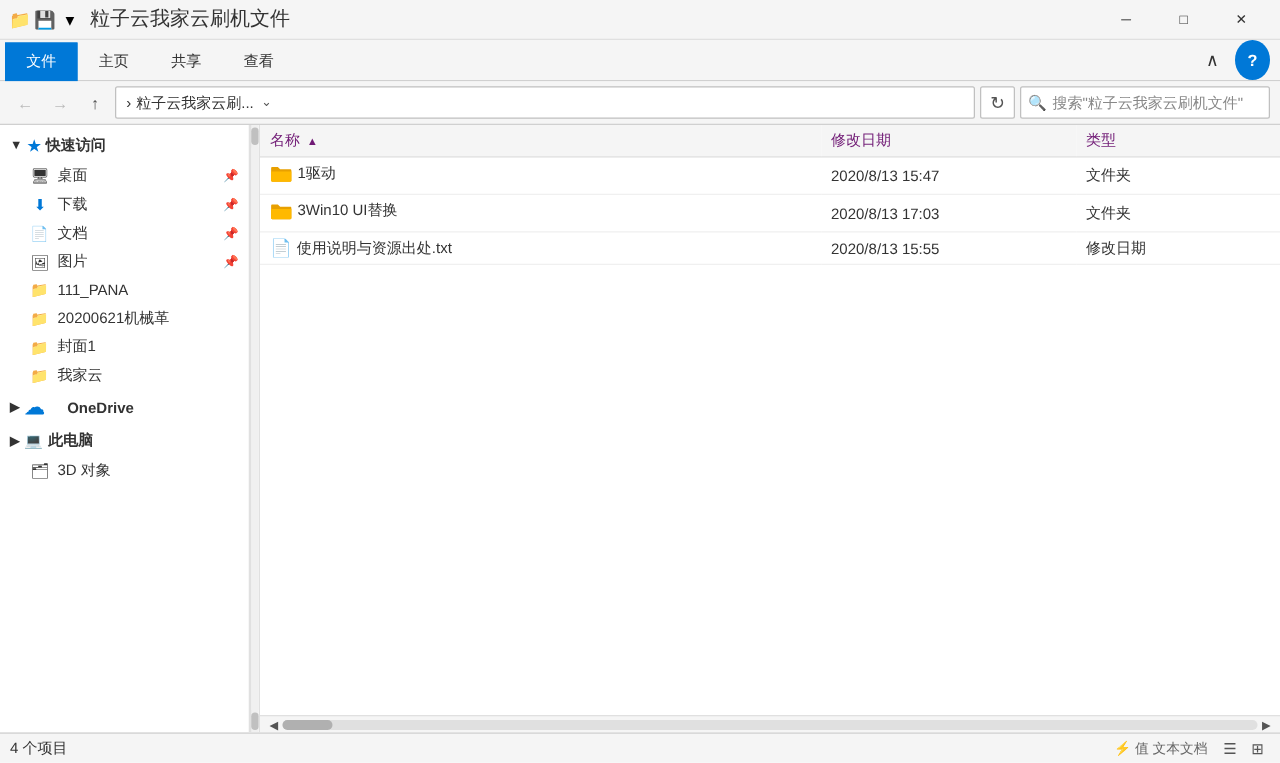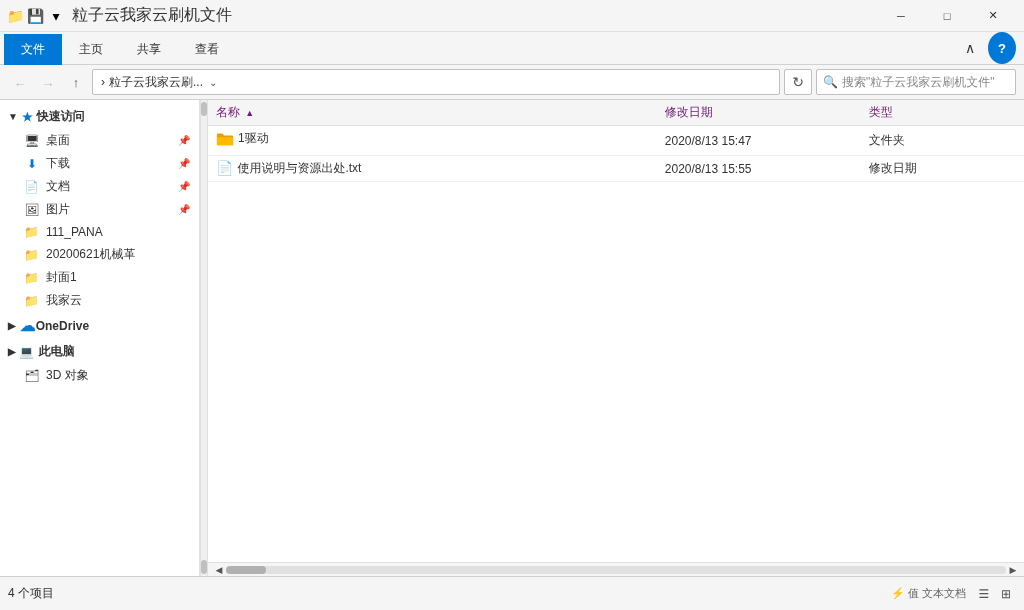--- a/index.html
+++ b/index.html
@@ -251,21 +251,21 @@
       left: 0;
     }
     .hscroll-arrow {
       width: 14px; height: 14px;
       display: flex; align-items: center; justify-content: center;
       font-size: 9px; color: #555; cursor: pointer;
     }
 
     
     .status-bar {
-      height: 34px;
+      height: 24px;
       background: #f5f5f5;
       border-top: 1px solid #d0d0d0;
       display: flex;
       align-items: center;
       padding: 0 8px;
       font-size: 12px;
       color: #333;
       justify-content: space-between;
     }
     .status-right {
@@ -405,21 +405,21 @@
       </div>
 
       <div class="sidebar-item">
         <span class="sidebar-item-icon folder-yellow">📁</span>
         <span>我家云</span>
       </div>
 
       <div class="sidebar-section-header">
         <span style="font-size:10px;margin-right:4px;">▶</span>
         <span class="onedrive-icon">☁</span>
-        <span style="margin-left:0;">OneDrive</span>
+        <span style="margin-left:18px;">OneDrive</span>
       </div>
 
       <div class="sidebar-section-header">
         <span style="font-size:10px;margin-right:4px;">▶</span>
         <span>💻</span>
         <span style="margin-left:4px;">此电脑</span>
       </div>
 
       <div class="sidebar-item" style="padding-left:24px;">
         <span class="sidebar-item-icon">🗂</span>
@@ -457,20 +457,33 @@
     </svg></span>
           <span>1驱动</span>
         </div>
       </td>
       <td>2020/8/13 15:47</td>
       <td>文件夹</td>
     </tr>
             <tr class="file-row">
       <td>
         <div class="file-name-cell">
+          <span><svg class="folder-icon-svg" viewBox="0 0 20 16" fill="none" xmlns="http://www.w3.org/2000/svg">
+      <path d="M1 3C1 2.44772 1.44772 2 2 2H7L9 4H18C18.5523 4 19 4.44772 19 5V14C19 14.5523 18.5523 15 18 15H2C1.44772 15 1 14.5523 1 14V3Z" fill="#E8A000"></path>
+      <path d="M1 6H19V14C19 14.5523 18.5523 15 18 15H2C1.44772 15 1 14.5523 1 14V6Z" fill="#FFB900"></path>
+    </svg></span>
+          <span>3Win10 UI替换</span>
+        </div>
+      </td>
+      <td>2020/8/13 17:03</td>
+      <td>文件夹</td>
+    </tr>
+            <tr class="file-row">
+      <td>
+        <div class="file-name-cell">
           <span style="font-size:14px;">📄</span>
           <span>使用说明与资源出处.txt</span>
         </div>
       </td>
       <td>2020/8/13 15:55</td>
       <td>修改日期</td>
     </tr>
           </tbody>
       </table>
     </div>

